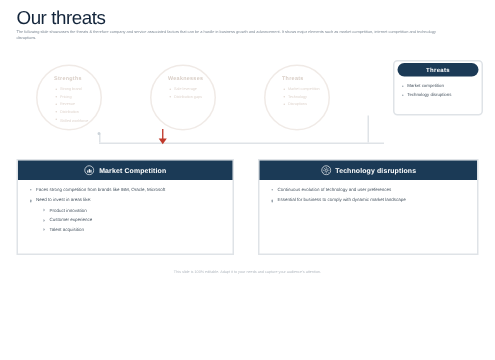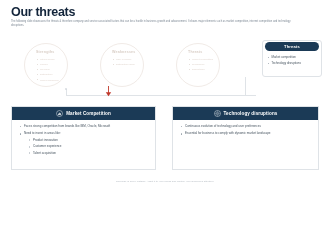--- a/index.html
+++ b/index.html
@@ -8,21 +8,21 @@
     background:#ffffff;
     font-family:"Liberation Sans",sans-serif;
     color:#1b2b3d;
     position:relative;
   }
   .slide{position:absolute;inset:0;}
 
   
   .title{
     position:absolute;left:11px;top:5px;
-    font-size:12.5px;font-weight:bold;letter-spacing:-0.3px;
+    font-size:12.5px;font-weight:normal;letter-spacing:-0.3px;
     color:#12243a;
   }
   .subtitle{
     position:absolute;left:11px;top:20px;width:290px;
     font-size:2.6px;line-height:1.7;color:#7d8894;
     font-weight:400;
   }
 
   
   .circle{

